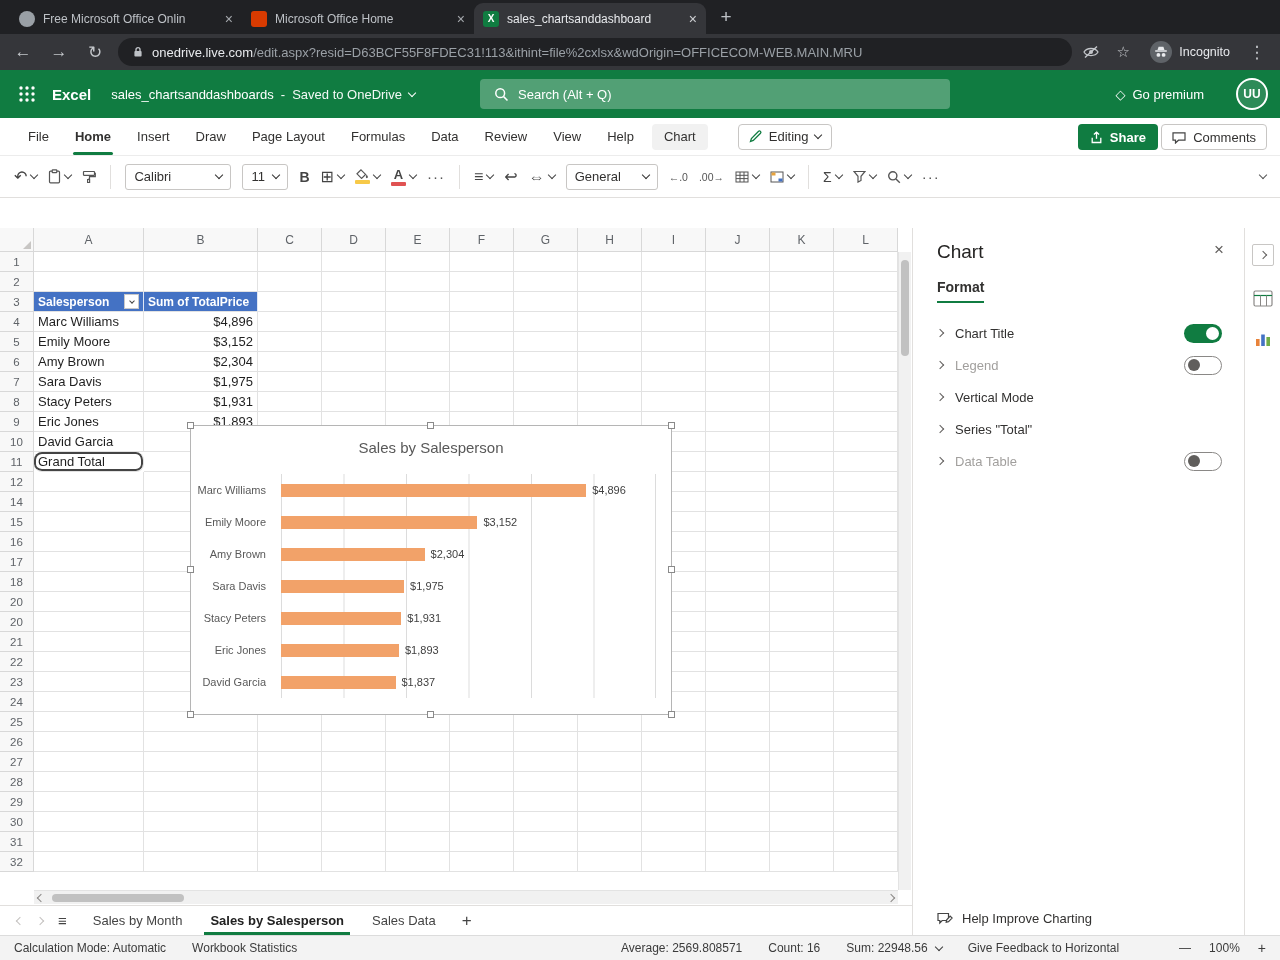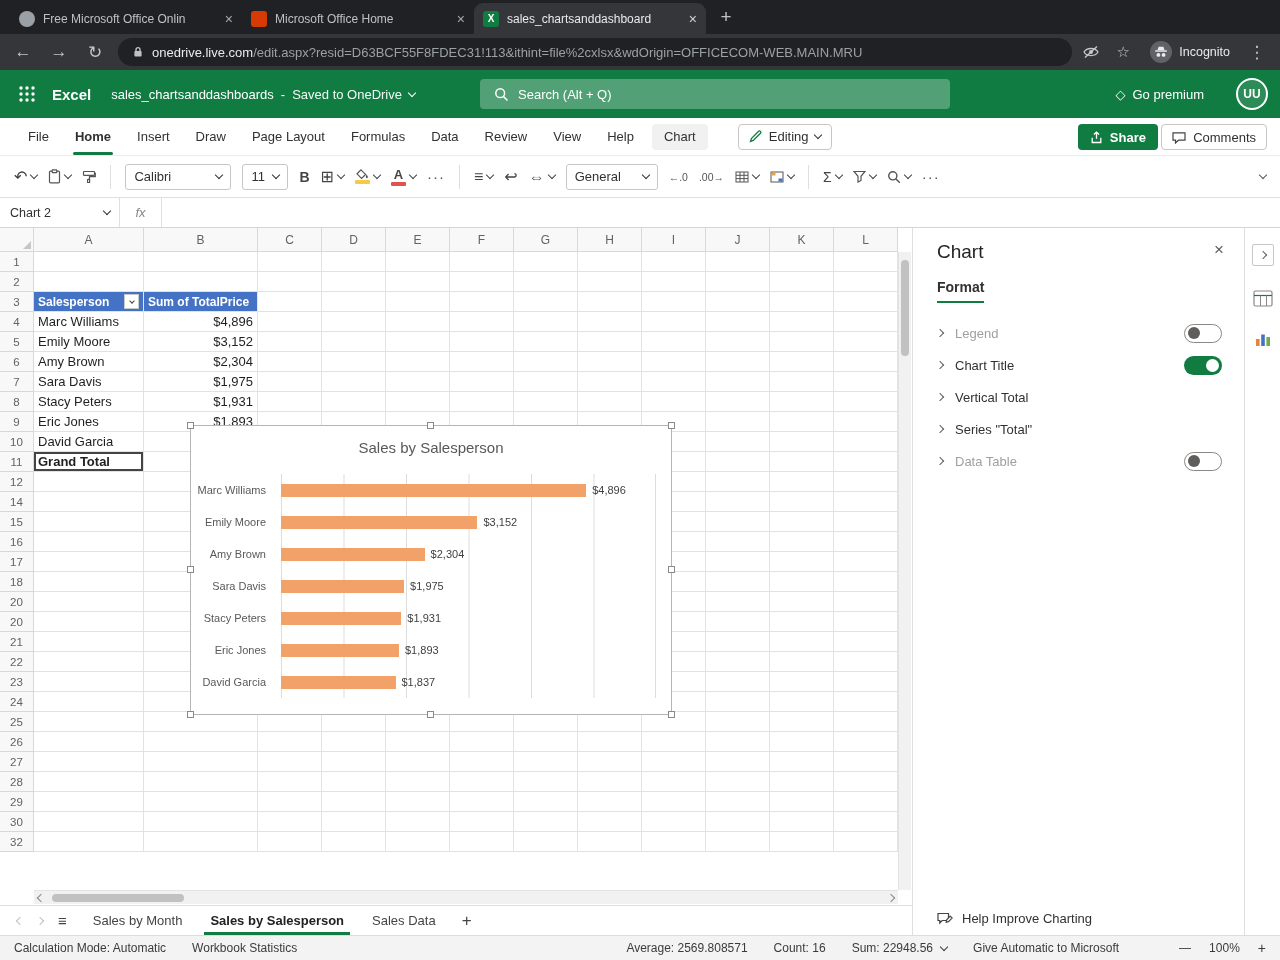--- a/index.html
+++ b/index.html
@@ -73,21 +73,21 @@
   .gridwrap{position:absolute;top:228px;left:0;width:912px;height:677px;background:#fff;overflow:hidden;}
   .corner{position:absolute;left:0;top:0;width:34px;height:24px;background:#f8f8f8;border-right:1px solid #d8d8d8;border-bottom:1px solid #d8d8d8;}
   .corner::after{content:"";position:absolute;right:2px;bottom:2px;border-left:8px solid transparent;border-bottom:8px solid #c8c6c4;}
   .colheaders{position:absolute;left:34px;top:0;height:24px;display:flex;}
   .colh{height:24px;background:#f8f8f8;border-right:1px solid #d8d8d8;border-bottom:1px solid #d8d8d8;color:#5f6368;font-size:12px;display:flex;align-items:center;justify-content:center;flex:none;}
   .gridbody{position:absolute;left:0;top:24px;height:638px;overflow:hidden;}
   .grow{display:flex;height:20px;}
   .rnum{width:34px;flex:none;background:#f8f8f8;border-right:1px solid #d8d8d8;border-bottom:1px solid #d8d8d8;color:#5f6368;font-size:11.5px;display:flex;align-items:center;justify-content:center;}
   .cell{border-right:1px solid #e2e2e2;border-bottom:1px solid #e2e2e2;font-size:13px;color:#1f1f1f;display:flex;align-items:center;padding:0 4px;flex:none;white-space:nowrap;overflow:hidden;background:#fff;}
   .cell.money{justify-content:flex-end;}
-  .cell.bold{font-weight:700;}
+  .cell.bold{font-weight:400;border-radius:8px;}
   .cell.sel{box-shadow:inset 0 0 0 2px #444;}
   .cell.pivhead{background:#4472c4;color:#fff;font-weight:700;font-size:12px;justify-content:space-between;border-right-color:#dfe7f5;}
   .filterbox{width:15px;height:15px;background:#fff;border:1px solid #c9c9c9;display:flex;align-items:center;justify-content:center;flex:none;color:#444;}
   .filterbox .cv{width:4px;height:4px;margin-top:-2px;}
   .vscroll{position:absolute;left:898px;top:24px;width:13px;height:638px;background:#f1f1f1;border-left:1px solid #e3e3e3;}
   .vthumb{position:absolute;left:2px;right:2px;top:8px;height:96px;background:#c1c1c1;border-radius:4px;}
   .hscroll{position:absolute;left:34px;top:662px;width:864px;height:14px;background:#f1f1f1;border-top:1px solid #e3e3e3;display:flex;align-items:center;justify-content:space-between;padding:0 4px;color:#8a8886;}
   .hthumb{position:absolute;top:3px;left:18px;width:132px;height:8px;background:#c1c1c1;border-radius:4px;}
 
   
@@ -384,28 +384,20 @@
           <line x1="9" y1="9" x2="12.8" y2="12.8"></line>
         </svg>
       <span class="cv"></span>
     </span>
     <span class="tbtn dots">···</span>
     <span class="tbtn tb-collapse">
         <span class="cv"></span>
       </span>
   </div>
 
-  <div class="formulabar">
-    <div class="namebox">
-      <span>Chart 2</span>
-      <span class="cv"></span>
-    </div>
-    <div class="fxbox">fx</div>
-    <div class="fbarinput"></div>
-  </div>
 
   <div class="gridwrap">
     <div class="corner"></div>
     <div class="colheaders">
         <div class="colh" style="width: 110px;">A</div>
         <div class="colh" style="width: 114px;">B</div>
         <div class="colh" style="width: 64px;">C</div>
         <div class="colh" style="width: 64px;">D</div>
         <div class="colh" style="width: 64px;">E</div>
         <div class="colh" style="width: 64px;">F</div>
@@ -837,20 +829,35 @@
           <div class="cell" style="width: 64px;"></div>
           <div class="cell" style="width: 64px;"></div>
           <div class="cell" style="width: 64px;"></div>
           <div class="cell" style="width: 64px;"></div>
           <div class="cell" style="width: 64px;"></div>
           <div class="cell" style="width: 64px;"></div>
           <div class="cell" style="width: 64px;"></div>
         </div>
         <div class="grow">
           <div class="rnum">30</div>
+          <div class="cell" style="width: 110px;"></div>
+          <div class="cell" style="width: 114px;"></div>
+          <div class="cell" style="width: 64px;"></div>
+          <div class="cell" style="width: 64px;"></div>
+          <div class="cell" style="width: 64px;"></div>
+          <div class="cell" style="width: 64px;"></div>
+          <div class="cell" style="width: 64px;"></div>
+          <div class="cell" style="width: 64px;"></div>
+          <div class="cell" style="width: 64px;"></div>
+          <div class="cell" style="width: 64px;"></div>
+          <div class="cell" style="width: 64px;"></div>
+          <div class="cell" style="width: 64px;"></div>
+        </div>
+        <div class="grow">
+          <div class="rnum">31</div>
           <div class="cell" style="width: 110px;"></div>
           <div class="cell" style="width: 114px;"></div>
           <div class="cell" style="width: 64px;"></div>
           <div class="cell" style="width: 64px;"></div>
           <div class="cell" style="width: 64px;"></div>
           <div class="cell" style="width: 64px;"></div>
           <div class="cell" style="width: 64px;"></div>
           <div class="cell" style="width: 64px;"></div>
           <div class="cell" style="width: 64px;"></div>
           <div class="cell" style="width: 64px;"></div>
@@ -936,35 +943,35 @@
 
   <div class="panel">
     <div class="panel-head">
       <span class="panel-title">Chart</span>
       <span class="panel-close">×</span>
     </div>
     <div><span class="panel-tab">Format</span></div>
     <div class="panel-secs">
         <div class="psec">
           <span class="cr"></span>
+          <span class="plabel">Chart Title</span>
+          <div class="toggle on">
+            <div class="knob"></div>
+          </div>
+        </div>
+        <div class="psec">
+          <span class="cr"></span>
           <span class="plabel dim">Legend</span>
           <div class="toggle off">
             <div class="knob"></div>
           </div>
         </div>
         <div class="psec">
           <span class="cr"></span>
-          <span class="plabel">Chart Title</span>
-          <div class="toggle on">
-            <div class="knob"></div>
-          </div>
-        </div>
-        <div class="psec">
-          <span class="cr"></span>
-          <span class="plabel">Vertical Total</span>
+          <span class="plabel">Vertical Mode</span>
         </div>
         <div class="psec">
           <span class="cr"></span>
           <span class="plabel">Series "Total"</span>
         </div>
         <div class="psec">
           <span class="cr"></span>
           <span class="plabel dim">Data Table</span>
           <div class="toggle off">
             <div class="knob"></div>
@@ -1021,21 +1028,21 @@
 
   <div class="statusbar">
     <span>Calculation Mode: Automatic</span>
     <span>Workbook Statistics</span>
     <span style="margin-left:auto;">Average: 2569.808571</span>
     <span>Count: 16</span>
     <span class="sb-sum">
       <span>Sum: 22948.56</span>
       <span class="cv"></span>
     </span>
-    <span>Give Automatic to Microsoft</span>
+    <span>Give Feedback to Horizontal</span>
     <span class="zoom">
       <span>—</span>
       <span>100%</span>
       <span style="font-size:14px;">+</span>
     </span>
   </div>
 
 </div>
 
 </body></html>

